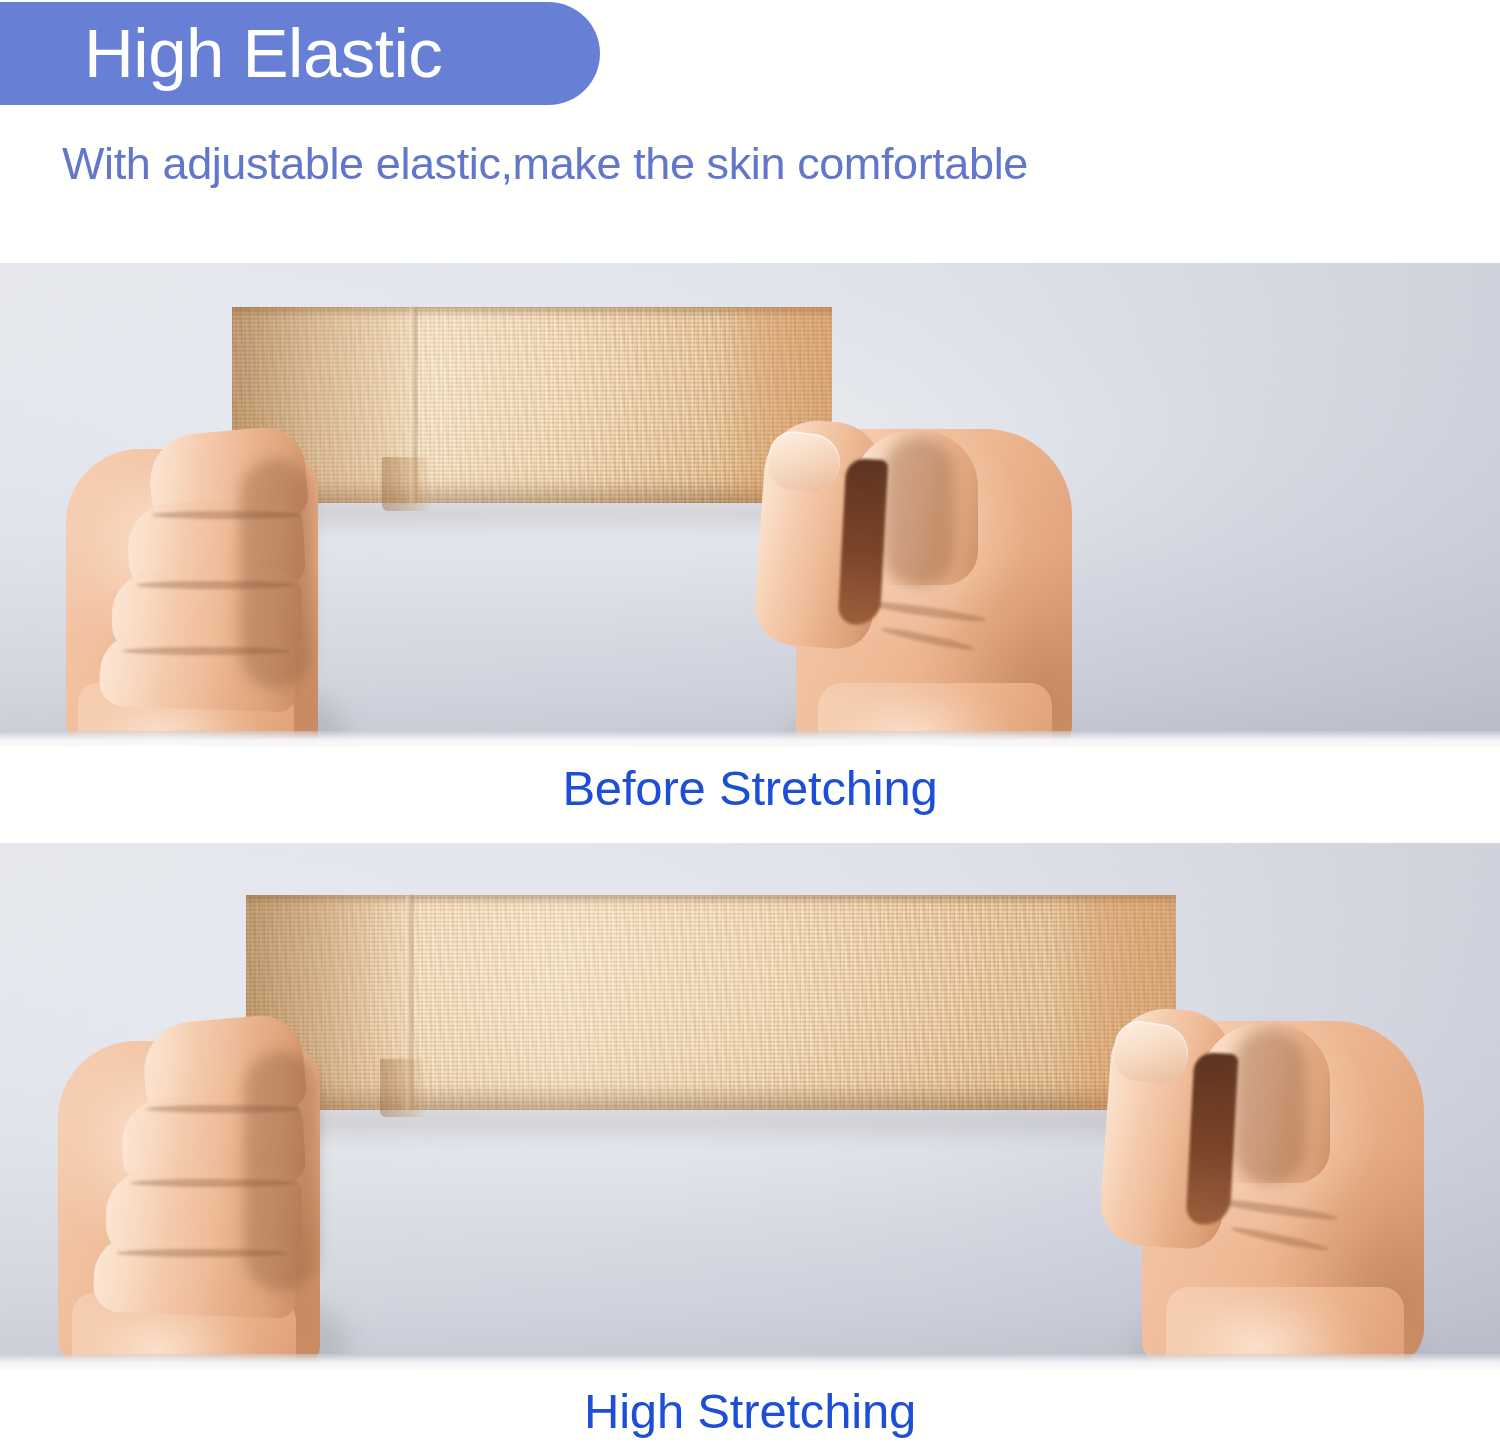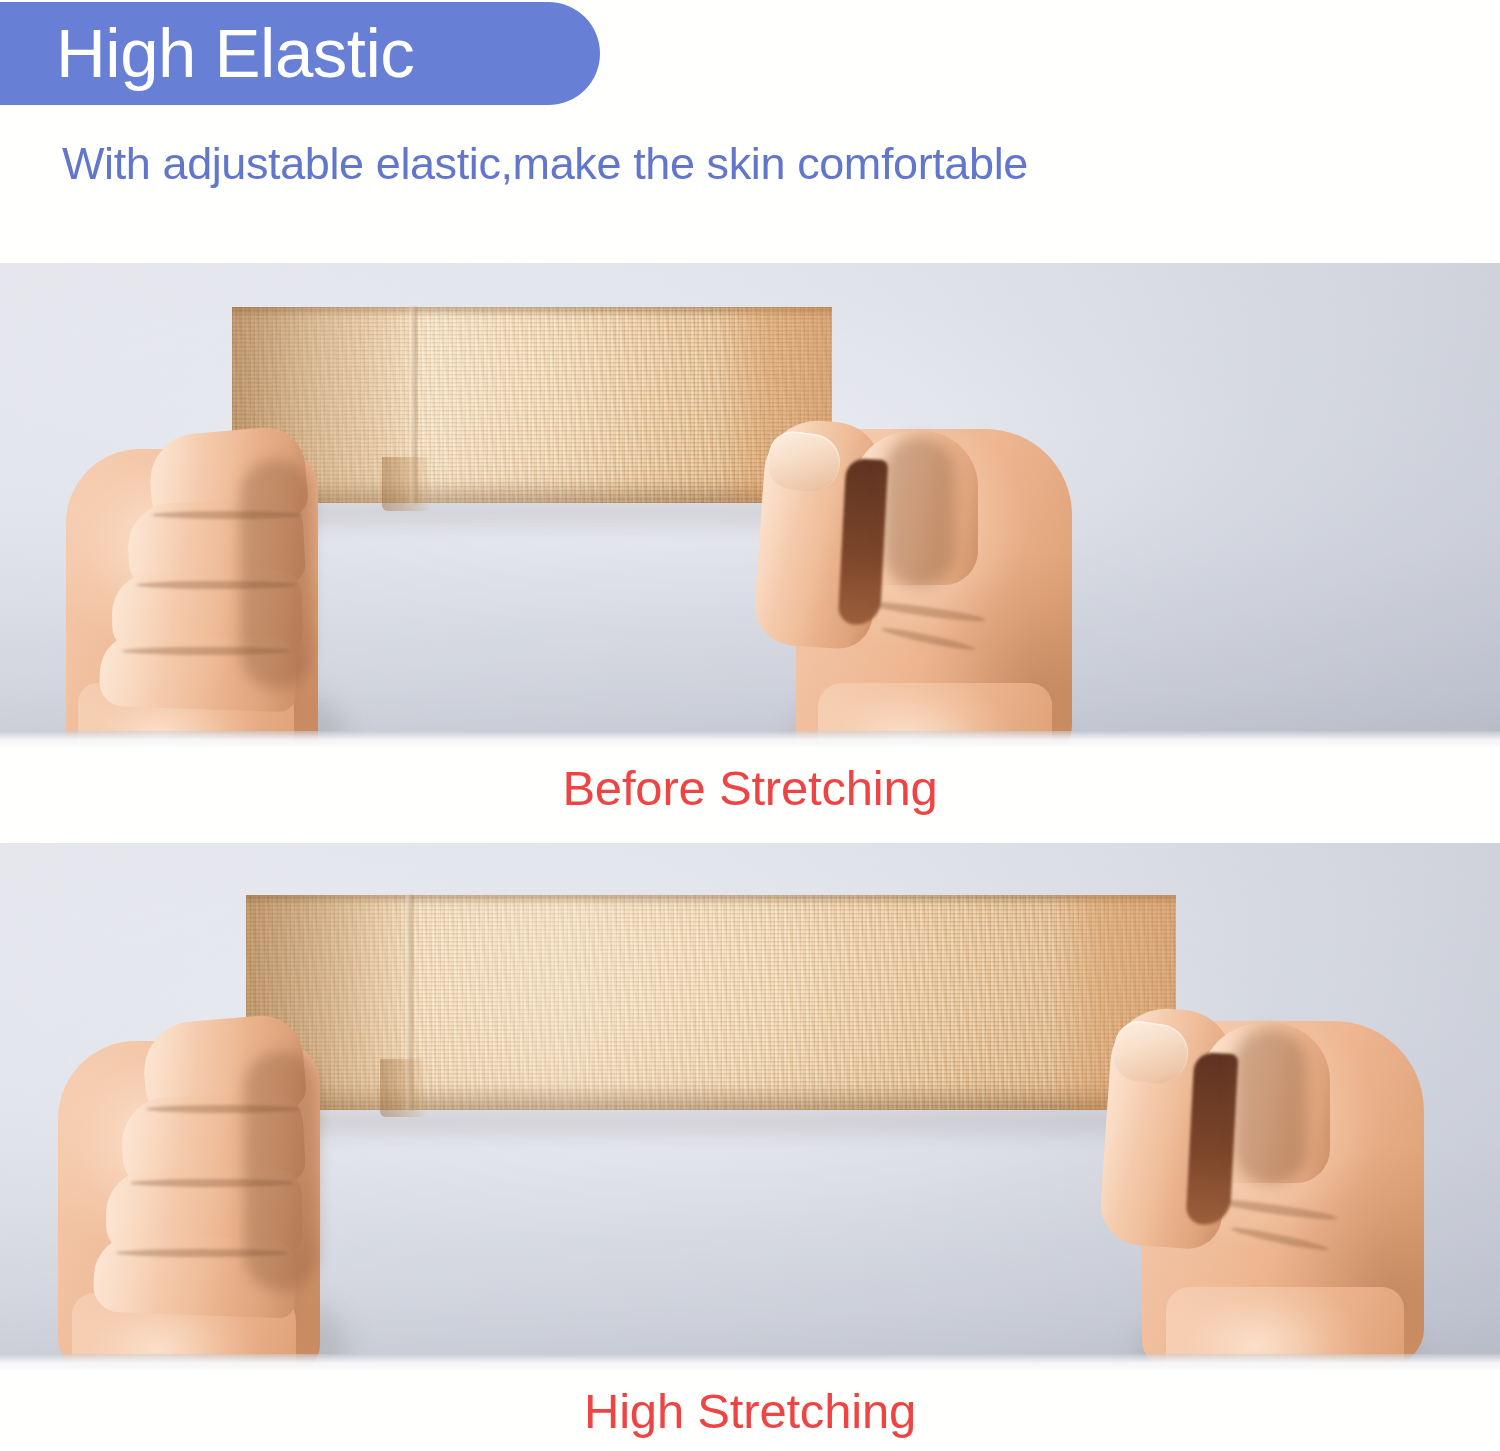--- a/index.html
+++ b/index.html
@@ -21,21 +21,21 @@
     position: absolute;
     left: 0;
     top: 2px;
     width: 600px;
     height: 103px;
     background: #6780d6;
     border-radius: 0 52px 52px 0;
     display: flex;
     align-items: center;
     box-sizing: border-box;
-    padding-left: 56px;
+    padding-left: 84px;
   }
   .header-badge-text {
     color: #ffffff;
     font-size: 69px;
     line-height: 1;
     letter-spacing: -0.5px;
     font-weight: 400;
     white-space: nowrap;
   }
 
@@ -249,21 +249,21 @@
     filter: blur(13px);
     border-radius: 50%;
   }
 
   
   .caption {
     position: absolute;
     left: 0;
     width: 1500px;
     text-align: center;
-    color: #ef4444;
+    color: #1d4ed8;
     font-size: 49px;
     line-height: 1;
     letter-spacing: -0.2px;
     white-space: nowrap;
   }
   #caption-before { top: 764px; }
   #caption-after  { top: 1387px; }
 </style>
 </head>
 <body>

